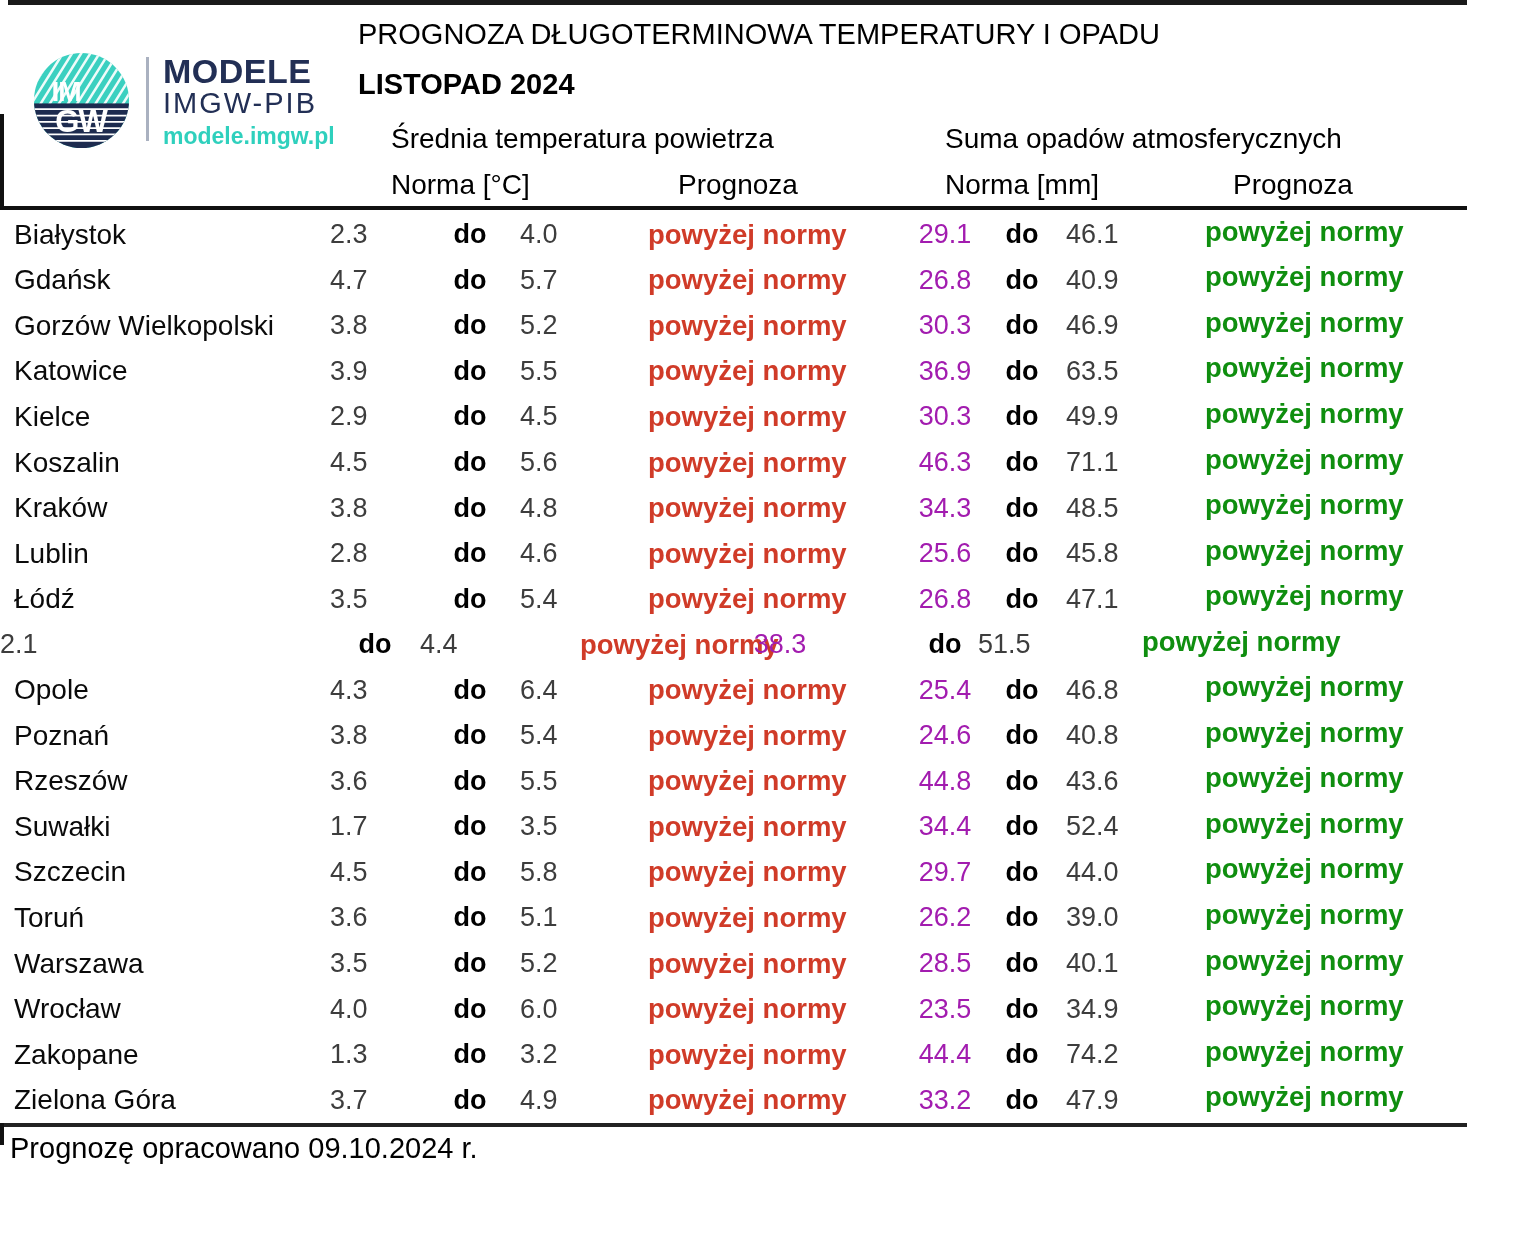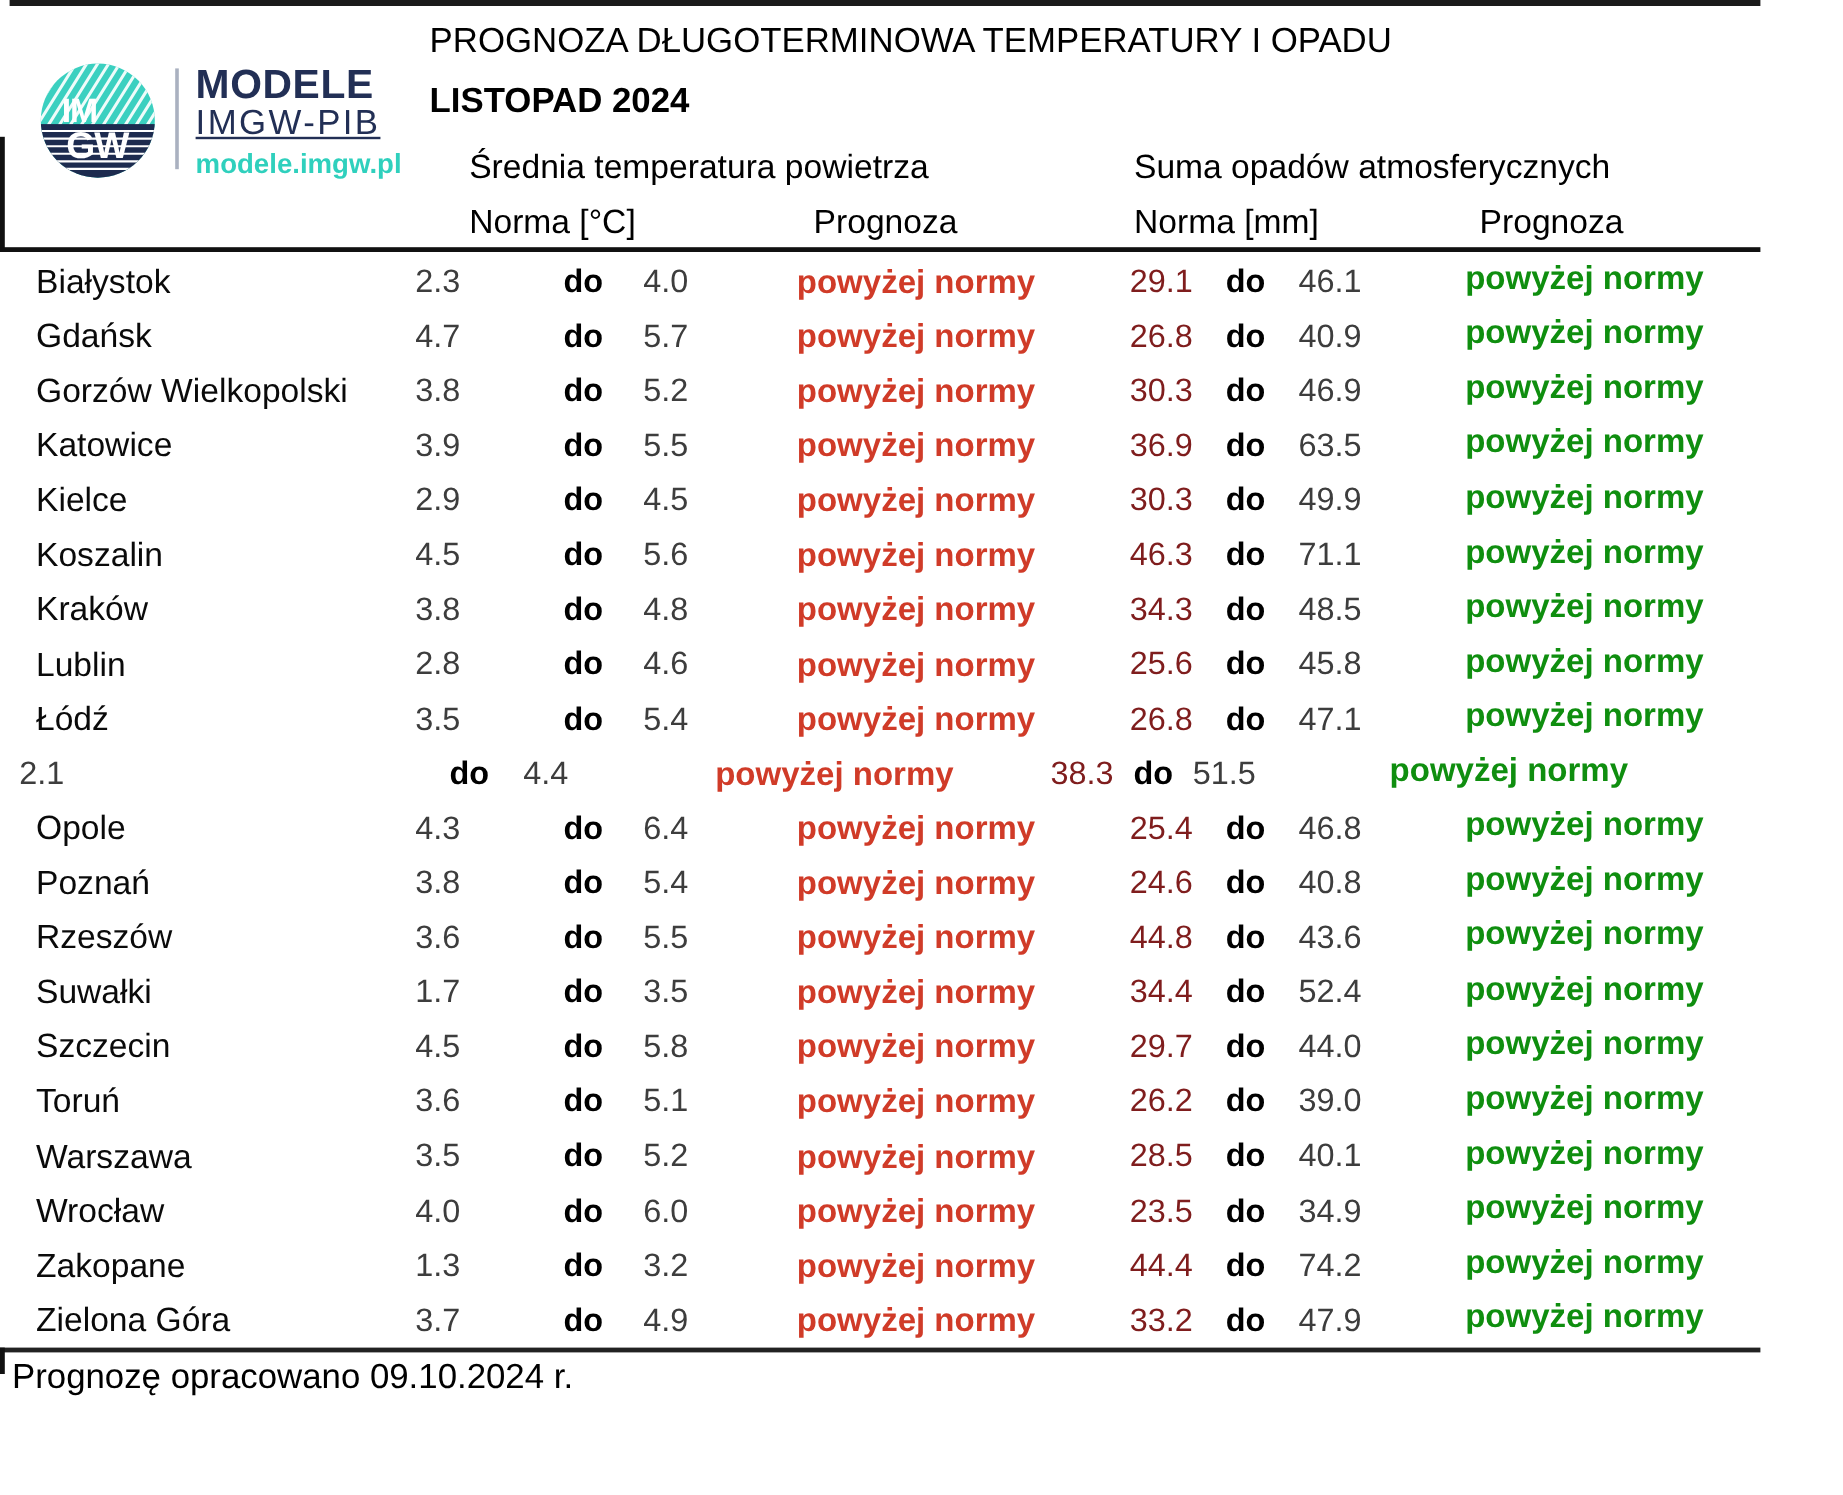--- a/index.html
+++ b/index.html
@@ -22,50 +22,50 @@
   .header-rule{left:0;top:206px;width:1467px;height:4px;background:#111;}
   .bottom-rule{left:0;top:1123px;width:1467px;height:4px;background:#222;}
   .left-seg-1{left:0;top:114px;width:4px;height:96px;background:#111;}
   .left-seg-2{left:0;top:1123px;width:4px;height:22px;background:#111;}
 
   
   .logo-mark{position:absolute;left:33px;top:52px;width:97px;height:97px;}
   .logo-divider{position:absolute;left:146px;top:57px;width:3px;height:84px;background:#aab1c0;}
   .brand{position:absolute;left:163px;top:54px;width:190px;}
   .brand-line1{font-size:34px;font-weight:700;color:var(--navy);letter-spacing:.5px;line-height:1.0;}
-  .brand-line2{font-size:29px;font-weight:400;color:var(--navy);letter-spacing:2px;line-height:1.08;text-decoration:underline;}
+  .brand-line2{font-size:29px;font-weight:400;color:var(--navy);letter-spacing:2px;line-height:1.08;}
   .brand-url{font-size:23px;font-weight:700;color:var(--teal);margin-top:6px;line-height:1.0;}
 
   
   .title{position:absolute;left:358px;top:18px;font-size:29px;font-weight:400;color:#000;}
   .subtitle{position:absolute;left:358px;top:68px;font-size:29px;font-weight:700;color:#000;}
 
   
   .hdr{position:absolute;font-size:28px;font-weight:400;color:#000;white-space:nowrap;margin-left:33px;}
   .hdr-temp-section{left:358px;top:123px;}
   .hdr-precip-section{left:912px;top:123px;}
   .hdr-temp-norm{left:358px;top:169px;}
   .hdr-temp-prog{left:645px;top:169px;}
   .hdr-precip-norm{left:912px;top:169px;}
   .hdr-precip-prog{left:1200px;top:169px;}
 
   
   .tbody{
-    position:absolute;left:0;top:212px;width:1418px;margin-left:16px;
+    position:absolute;left:0;top:212px;width:1418px;
   }
   .trow{
     display:grid;
     grid-template-columns:330px 90px 100px 60px 68px 264px 66px 88px 76px 63px 1fr;
     align-items:center;
     height:45.55px;
     white-space:nowrap;
   }
   .c-city{padding-left:14px;font-size:28px;color:#0a0a0a;}
   .c-num{font-size:27px;color:#3d3d3d;}
-  .c-num-dark{font-size:27px;text-align:right;color:#7f1d1d;}
+  .c-num-dark{font-size:27px;text-align:center;color:#a21caf;}
   .c-do{font-size:27px;font-weight:700;text-align:center;color:#000;}
   .c-prog-t{font-size:27.5px;font-weight:700;color:var(--red);}
   .c-prog-p{font-size:27.5px;font-weight:700;color:var(--green);transform:translateY(-3px);}
 
   
   .footer-note{position:absolute;left:10px;top:1132px;font-size:29px;color:#000;}
 </style>
 </head>
 <body>
 

